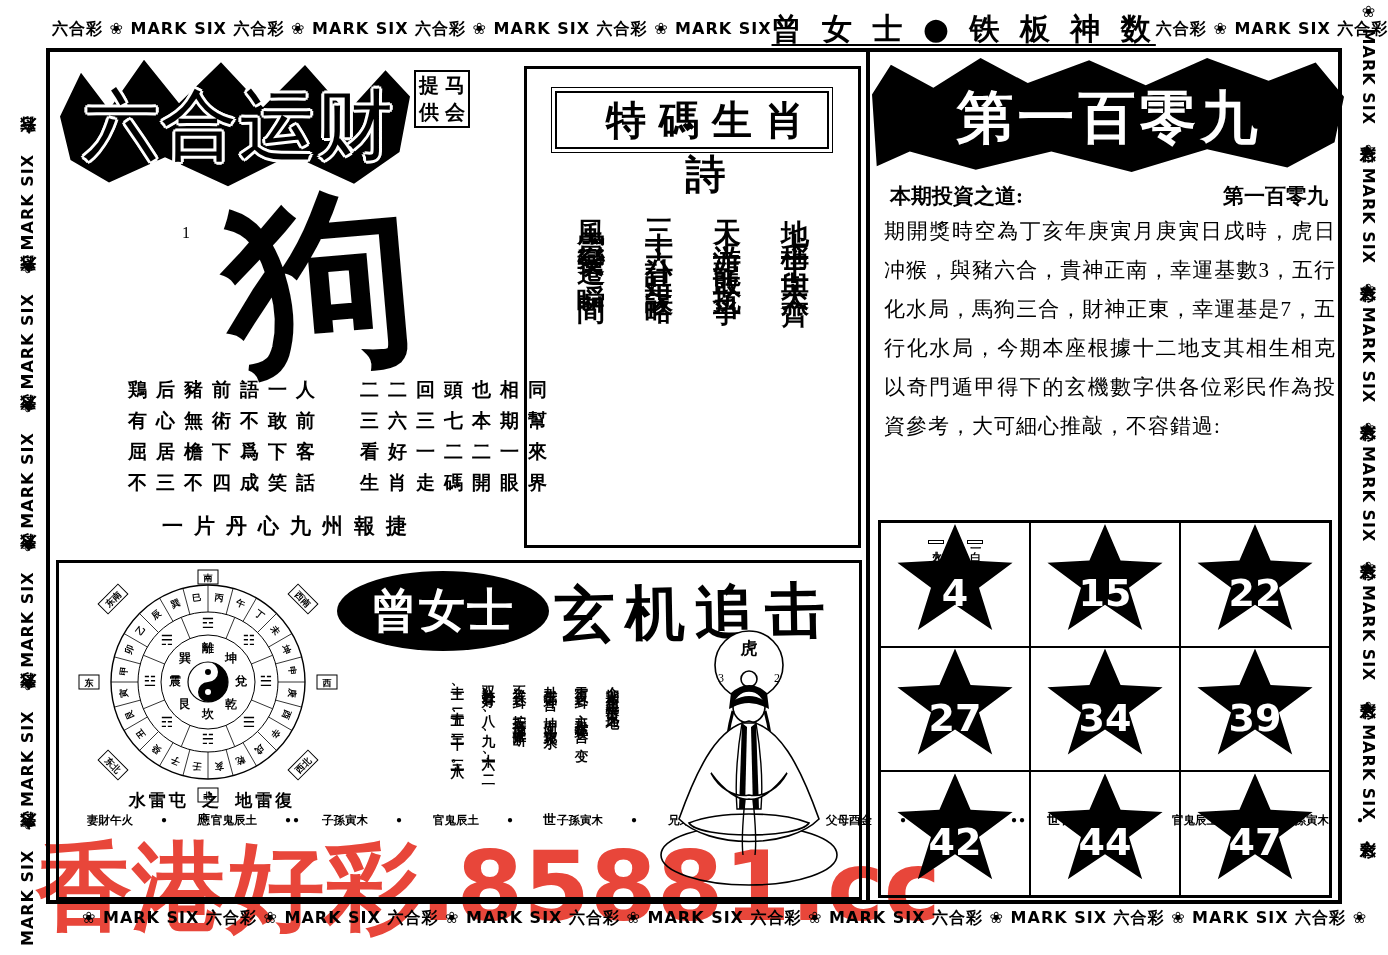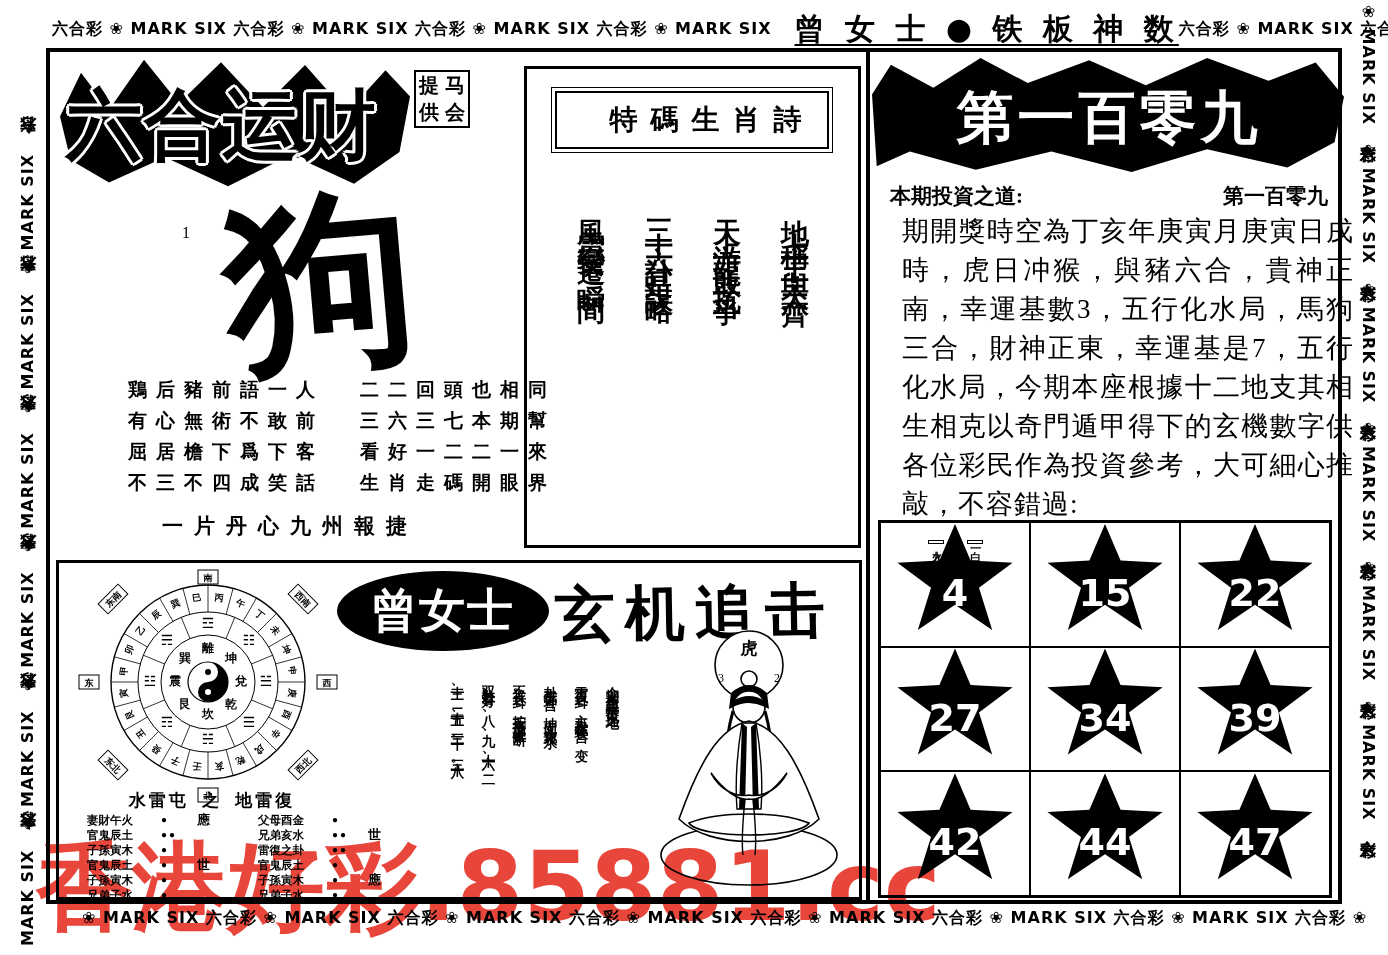--- a/index.html
+++ b/index.html
@@ -1,52 +1,52 @@
 <!DOCTYPE html>
 <html><head>
 <meta charset="utf-8">
 <style>
   * { margin:0; padding:0; box-sizing:border-box; }
   body { background:#888; font-family:"DejaVu Sans", sans-serif; }
   #page { position:relative; width:1388px; height:955px; background:#fff; color:#000; overflow:hidden; }
   .abs { position:absolute; }
   .border-text { font-weight:900; font-size:16px; white-space:nowrap; letter-spacing:1px; }
   #top-strip { left:52px; top:12px; width:1336px; height:34px; display:flex; align-items:center; gap:0; overflow:hidden; }
-  #masthead { font-size:30px; font-weight:900; letter-spacing:5px; white-space:nowrap; text-decoration:underline; text-underline-offset:5px; font-family:"DejaVu Sans",sans-serif;margin-left:23px; }
+  #masthead { font-size:30px; font-weight:900; letter-spacing:5px; white-space:nowrap; text-decoration:underline; text-underline-offset:5px; font-family:"DejaVu Sans",sans-serif; }
   #left-strip { left:18px; top:58px; width:28px; height:888px; writing-mode:vertical-rl; transform:rotate(180deg); overflow:hidden; }
   #right-strip { left:1350px; top:2px; width:28px; height:946px; writing-mode:vertical-rl; overflow:hidden; }
   #bottom-strip { left:82px; top:908px; width:1290px; height:34px; overflow:hidden; }
 
   #main-frame { left:46px; top:48px; width:1296px; height:856px; border:4px solid #000; }
 
   
   #left-title { left:10px; top:5px; width:350px; height:132px; }
   #left-title .shard { position:absolute; inset:0; background:#000;
     clip-path:polygon(0% 45%,6% 12%,14% 40%,24% 2%,34% 35%,46% 4%,58% 38%,70% 6%,82% 42%,93% 10%,100% 30%,97% 72%,84% 96%,66% 74%,48% 98%,30% 76%,14% 95%,3% 78%); }
-  #left-title-text { position:absolute; left:6px; top:18px; font-size:76px; font-weight:700; font-family:"Liberation Serif",serif; letter-spacing:2px; white-space:nowrap;
+  #left-title-text { position:absolute; left:23px; top:18px; font-size:76px; font-weight:400; font-family:"Liberation Serif",serif; letter-spacing:2px; white-space:nowrap;
     text-shadow:-2px -2px 0 #fff,2px -2px 0 #fff,-2px 2px 0 #fff,2px 2px 0 #fff,0 -3px 0 #fff,0 3px 0 #fff,-3px 0 0 #fff,3px 0 0 #fff; }
   #provider-box { left:364px; top:18px; width:56px; height:58px; border:2px solid #000; display:grid; grid-template-columns:1fr 1fr; align-items:center; text-align:center; font-size:20px; font-weight:bold; font-family:"Liberation Serif",serif; }
   #page-num { left:132px; top:172px; font-size:16px; font-family:"Liberation Serif",serif; }
   #zodiac { left:110px; top:100px; width:320px; height:270px; font-size:190px; line-height:265px; text-align:center; font-weight:900; font-family:"Liberation Serif",serif; transform:rotate(-5deg); }
   #left-poem { left:42px; top:322px; display:flex; gap:36px; font-family:"Liberation Serif",serif; font-weight:bold; font-size:19px; letter-spacing:9px; line-height:31px; white-space:nowrap;margin-left:36px; }
   #poem-footer { left:112px; top:460px; font-size:21px; letter-spacing:11px; font-weight:bold; font-family:"Liberation Serif",serif; white-space:nowrap; }
 
   
   #middle-box { left:474px; top:14px; width:337px; height:482px; border:3px solid #000; }
-  #middle-header { position:absolute; left:28px; top:22px; width:274px; height:58px; border:2px solid #000; outline:1px solid #000; outline-offset:3px; text-align:center; line-height:54px; font-size:28px; font-weight:900; letter-spacing:13px;padding-left:40px; }
+  #middle-header { position:absolute; left:28px; top:22px; width:274px; height:58px; border:2px solid #000; outline:1px solid #000; outline-offset:3px; text-align:center; line-height:54px; font-size:40px; font-weight:900; letter-spacing:13px;padding-left:40px; }
   #middle-verses { position:absolute; left:0; top:128px; width:100%; height:340px; display:flex; flex-direction:row-reverse; justify-content:center; gap:30px; }
   .verse { writing-mode:vertical-rl; font-size:28px; letter-spacing:13px; font-weight:bold; font-family:"Liberation Serif",serif; }
 
   
   #right-box { left:816px; top:0; width:480px; height:848px; border-left:4px solid #000; }
   #right-banner { position:absolute; left:2px; top:6px; width:472px; height:114px; background:#000;
     clip-path:polygon(0 32%,4% 6%,13% 26%,23% 0,33% 22%,46% 2%,58% 24%,71% 0,84% 20%,94% 4%,100% 34%,98% 74%,88% 96%,71% 80%,55% 100%,38% 82%,22% 98%,8% 82%,1% 95%); }
   #right-banner-text { position:absolute; left:14px; top:28px; width:450px; text-align:center; color:#fff; font-size:57px; font-weight:900; letter-spacing:4px; font-family:"Liberation Serif",serif; white-space:nowrap; }
   #right-intro-row { position:absolute; left:20px; top:130px; width:438px; display:flex; justify-content:space-between; font-family:"Liberation Serif",serif; font-size:21px; font-weight:bold; }
-  #right-body { position:absolute; left:32px; top:160px; width:452px; font-family:"Liberation Serif",serif; font-size:27px; line-height:39px; text-align:justify; letter-spacing:1px; }
+  #right-body { position:absolute; left:14px; top:160px; width:452px; font-family:"Liberation Serif",serif; font-size:21px; line-height:39px; text-align:justify; letter-spacing:1px; }
   #stars-grid { position:absolute; left:8px; top:468px; width:454px; height:378px; display:grid; grid-template-columns:1fr 1fr 1fr; grid-template-rows:1fr 1fr 1fr; border:2px solid #000; }
   .star-cell { position:relative; border:1px solid #000; }
   .star { position:absolute; left:50%; top:50%; width:120px; height:114px; transform:translate(-50%,-53%); background:#000;
     clip-path:polygon(50% 0%,63% 32%,98% 34%,70% 56%,81% 93%,50% 71%,19% 93%,30% 56%,2% 34%,37% 32%); }
   .star-num { position:absolute; left:50%; top:57%; transform:translate(-50%,-50%); color:#fff; font-size:38px; font-weight:900; font-family:"DejaVu Sans",sans-serif; }
   .star-tag { position:absolute; background:#fff; border:1px solid #000; writing-mode:vertical-rl; font-size:11px; line-height:14px; font-weight:bold; padding:1px 0; top:14%; }
   #tag-left { left:32%; } #tag-right { left:58%; }
 
   
   #bottom-box { left:6px; top:508px; width:806px; height:340px; border:3px solid #000; }
@@ -54,21 +54,21 @@
   #zhuiji-title { position:absolute; left:496px; top:10px; font-size:60px; font-weight:900; font-family:"Liberation Serif",serif; letter-spacing:10px; white-space:nowrap; transform:rotate(-1deg); }
   #bagua-svg { position:absolute; left:14px; top:4px; }
   .bagua-line { stroke:#000; stroke-width:0.8; }
   .ring-char { font-size:9px; font-weight:bold; text-anchor:middle; dominant-baseline:middle; font-family:"Liberation Serif",serif; }
   .tri-char { font-size:12px; font-weight:bold; text-anchor:middle; dominant-baseline:middle; font-family:"Liberation Serif",serif; }
   .tri-sym { font-size:14px; text-anchor:middle; dominant-baseline:middle; }
   .dir-label { font-size:9px; font-weight:bold; text-anchor:middle; dominant-baseline:middle; }
   .dir-rect { fill:#fff; stroke:#000; stroke-width:1; }
   #hexagram-title { position:absolute; left:28px; top:226px; width:250px; text-align:center; font-size:17px; letter-spacing:3px; font-weight:bold; font-family:Liberation Mono, monospace; }
   #hexagram-table { position:absolute; left:28px; top:250px; display:flex; gap:48px; }
-  .hex-col { display:flex; flex-direction:column; gap:1px; }
+  .hex-col { display:flex; flex-direction:row; gap:1px; }
   .hex-row { display:flex; gap:10px; align-items:center; font-size:11.5px; line-height:14px; font-weight:bold; font-family:"Liberation Serif",serif; }
   .hex-label { width:64px; white-space:nowrap; }
   .hex-yao { width:26px; letter-spacing:2px; font-size:10px; }
   .hex-mark { font-size:13px; }
   #mystic-cols { position:absolute; left:372px; top:112px; width:190px; height:222px; display:flex; flex-direction:row-reverse; justify-content:flex-start; gap:13px; }
   .mystic-col { writing-mode:vertical-rl; font-size:13.5px; letter-spacing:3px; font-weight:bold; font-family:"Liberation Serif",serif; }
   #deity-svg { position:absolute; left:590px; top:60px; }
   .deity-line { fill:#fff; stroke:#000; stroke-width:1.6; }
   .halo-char { font-size:17px; font-weight:bold; text-anchor:middle; dominant-baseline:middle; font-family:"Liberation Serif",serif; }
   .halo-num { font-size:12px; text-anchor:middle; dominant-baseline:middle; font-family:"Liberation Serif",serif; }

